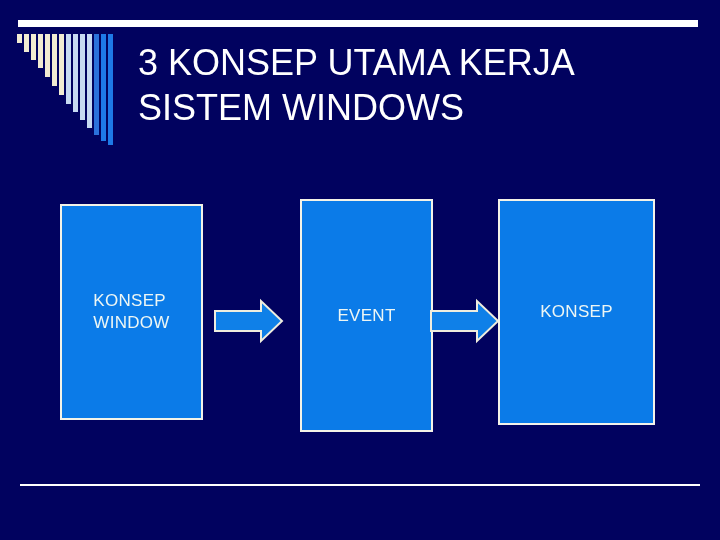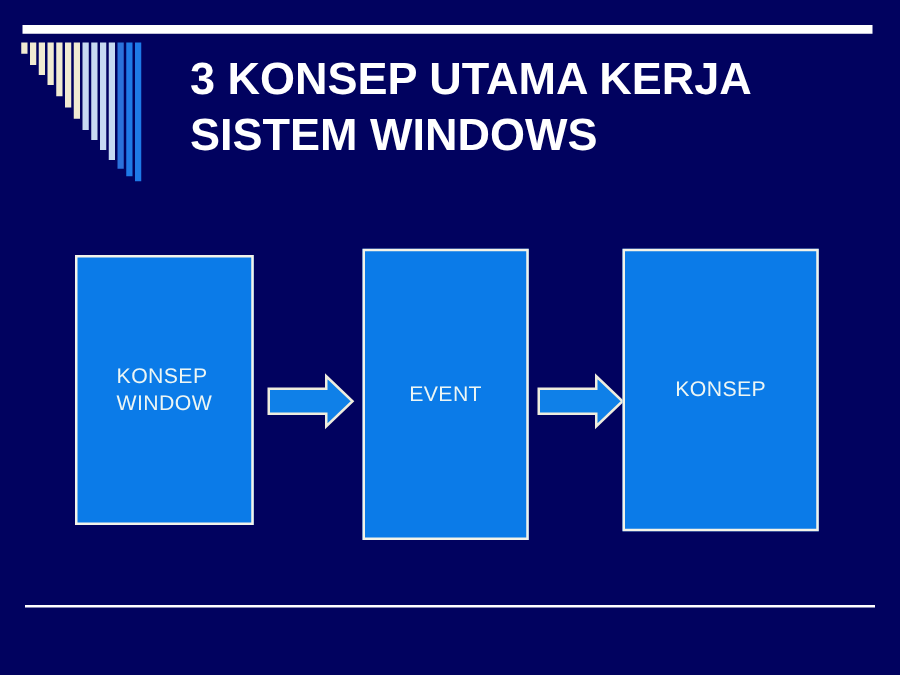--- a/index.html
+++ b/index.html
@@ -19,25 +19,25 @@
   }
   .stripes {
     position: absolute;
     left: 17px; top: 34px;
     display: flex;
     align-items: flex-start;
   }
   .stripe-bar { flex: 0 0 auto; }
   .title {
     position: absolute;
-    left: 152px; top: 40px;
+    left: 138px; top: 40px;
     width: 520px;
     margin: 0;
     font-size: 36px;
-    font-weight: 700;
+    font-weight: 400;
     line-height: 45px;
     color: var(--title-text, #FFFFFF);
   }
   .box {
     position: absolute;
     background: var(--box-fill, #0B7BE8);
     border: 2px solid var(--box-border, #F4F3E8);
     box-sizing: border-box;
     display: flex;
     align-items: center;
@@ -45,21 +45,21 @@
   }
   .box-label {
     font-size: 17px;
     line-height: 22px;
     color: var(--box-label-text, #EDF6F4);
     white-space: pre-line;
     text-align: left;
     letter-spacing: 0.3px;
   }
   .box-1 { left: 60px;  top: 204px; width: 143px; height: 216px; }
-  .box-2 { left: 290px; top: 199px; width: 133px; height: 233px; }
+  .box-2 { left: 300px; top: 199px; width: 133px; height: 233px; }
   .box-3 { left: 498px; top: 199px; width: 157px; height: 226px; }
   .arrow {
     position: absolute;
     width: 70px; height: 44px;
     overflow: visible;
   }
   .arrow-1 { left: 214px; top: 299px; }
   .arrow-2 { left: 430px; top: 299px; }
   .arrow polygon {
     fill: var(--arrow-fill, #0F80E8);

